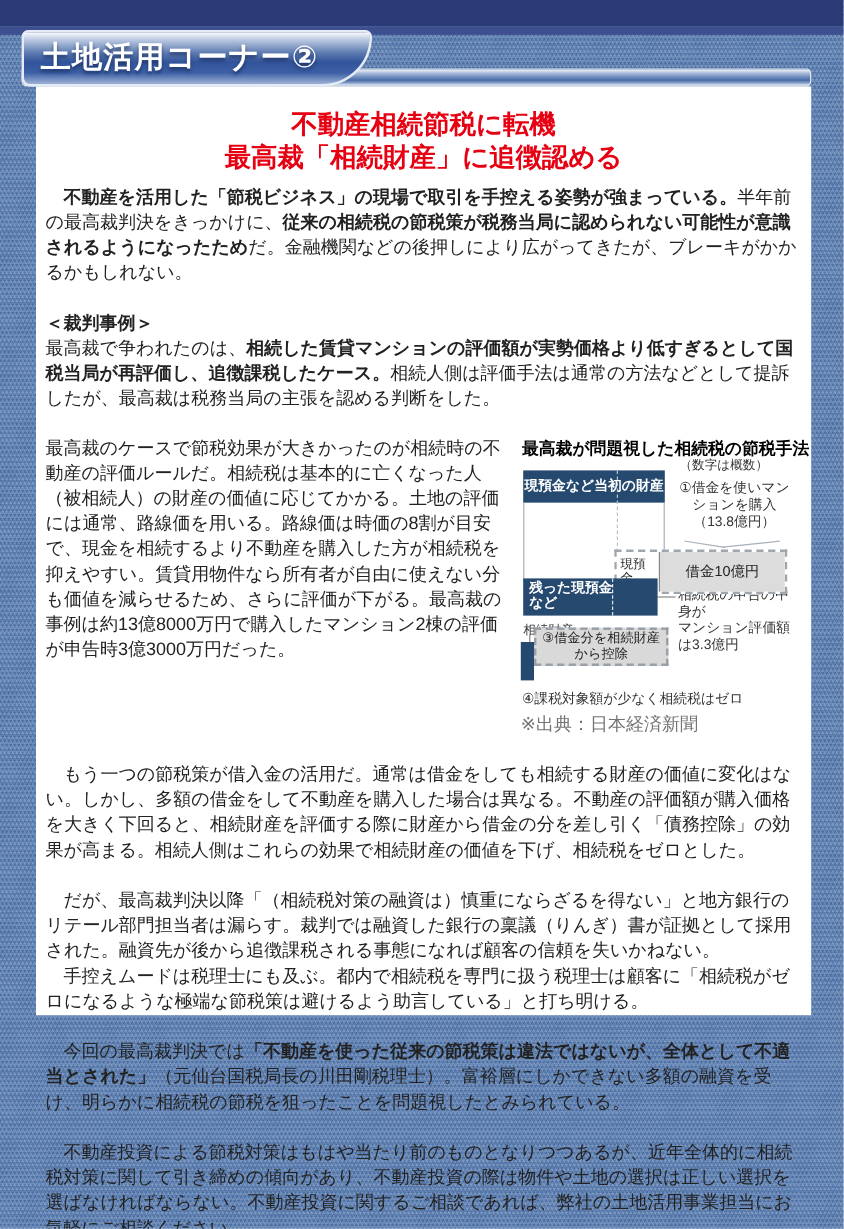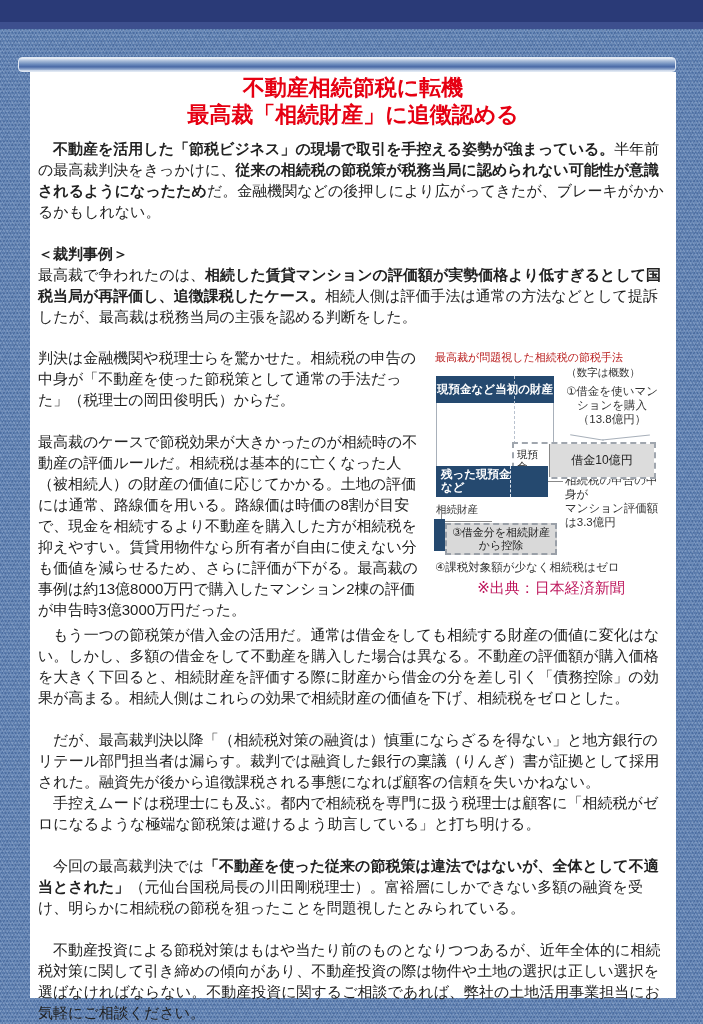--- a/index.html
+++ b/index.html
@@ -21,37 +21,37 @@
     background:linear-gradient(180deg,#f0f4fa 0%,#aabdd9 22%,#6d8cbd 48%,#4a6aa6 68%,#93aacf 88%,#e9eef6 100%);
     border:1px solid #dfe7f2;border-radius:4px;box-sizing:border-box;}
   .header-tab{position:absolute;left:18px;top:25px;width:292px;height:47px;z-index:2;
     background:linear-gradient(180deg,#fbfcfe 0%,#c3d0e6 12%,#5c7ab0 40%,#32549b 58%,#3c5fa5 78%,#9db1d6 100%);
     border:2px solid #e6ecf5;border-radius:6px 6px 46px 8px;box-sizing:border-box;
     display:flex;align-items:center;}
   .header-tab .tab-label{
     padding:0 0 2px 14px;color:#fff;font-weight:bold;font-size:25px;letter-spacing:1px;
     text-shadow:0 2px 3px rgba(18,35,80,0.65);white-space:nowrap;}
 
-  .content{position:absolute;left:30px;top:72px;width:646px;height:926px;background:#ffffff;
-    box-sizing:border-box;padding:0 8px 0 8px;color:#222;font-size:15px;line-height:21px;z-index:1;}
+  .content{position:absolute;left:30px;top:72px;width:646px;height:774px;background:#ffffff;
+    box-sizing:border-box;padding:16px 8px 0 8px;color:#222;font-size:15px;line-height:21px;z-index:1;}
 
   .article-title{margin:2px 0 10px 0;text-align:center;color:#e60012;font-weight:bold;
     font-size:22px;line-height:27px;}
   p{margin:0;}
   .seg-bold{font-weight:bold;}
   .gap{margin-top:21px;}
   .case-heading{font-weight:bold;margin-top:21px;}
 
   .twocol{display:flex;margin-top:20px;}
   .leftcol{flex:1;padding-right:6px;}
   .leftcol p + p{margin-top:21px;}
 
   .diagram{flex:none;position:relative;width:234px;height:268px;color:#333;}
   .diagram .abs{position:absolute;}
-  .dg-title{left:1px;top:0;font-size:11px;font-weight:normal;white-space:nowrap;color:#b91c1c;}
+  .dg-title{left:1px;top:0;font-size:14px;font-weight:bold;white-space:nowrap;color:#000000;}
   .dg-note{top:15px;right:28px;font-size:10.5px;}
   .navy{background:#25496f;color:#fff;font-weight:bold;}
   .dg-box1{left:2px;top:29px;width:118px;height:27px;font-size:11.5px;
     display:flex;align-items:center;justify-content:center;}
   .dg-white{left:2px;top:56px;width:118px;height:66px;border:1px solid #a8b0ba;border-top:none;
     background:#fff;box-sizing:border-box;}
   .dg-vdash{left:80px;top:29px;height:93px;width:0;border-left:1px dashed #b9c2cf;z-index:3;}
   .dg-step1{left:126px;top:37px;width:104px;text-align:center;font-size:11.5px;line-height:14px;
     white-space:pre-line;}
   .dg-chevL{left:136px;top:90px;width:34px;border-top:1px solid #a8b0ba;transform:rotate(9deg);}
@@ -65,51 +65,53 @@
   .dg-diag{left:114px;top:114px;width:108px;border-top:1px solid #a8b0ba;
     transform:rotate(-3.5deg);transform-origin:left top;}
   .dg-box2{left:2px;top:119px;width:112px;height:31px;font-size:11.5px;line-height:13px;
     padding:2px 0 0 5px;box-sizing:border-box;white-space:pre-line;z-index:5;}
   .dg-vdash2{left:76px;top:119px;height:31px;width:0;border-left:1px dashed #dfe5ee;z-index:6;}
   .dg-conn2{left:114px;top:134px;width:15px;border-top:1px solid #888;}
   .dg-step2{left:131px;top:126px;width:103px;font-size:11.5px;line-height:14px;white-space:pre-line;}
   .dg-estate{left:2px;top:152px;font-size:10.5px;border-bottom:1px solid #888;padding:0 14px 1px 0;}
   .dg-tick{left:7px;top:166px;height:7px;width:0;border-left:1px solid #888;}
   .dg-box3navy{left:0;top:172px;width:11px;height:32px;}
-  .dg-box3{left:11px;top:176px;width:112px;height:32px;background:#d9d9d9;border:2px dashed #9aa0a8;
+  .dg-box3{left:11px;top:160px;width:112px;height:32px;background:#d9d9d9;border:2px dashed #9aa0a8;
     box-sizing:border-box;display:flex;align-items:center;justify-content:center;text-align:center;
     font-size:11px;line-height:13px;color:#222;white-space:pre-line;}
   .dg-step4{left:1px;top:210px;font-size:11.5px;white-space:nowrap;}
-  .dg-source{left:0;top:230px;width:100%;text-align:center;font-size:15px;color:#be185d;}
+  .dg-source{left:0;top:230px;width:100%;text-align:left;font-size:15px;color:#737373;}
 
   .body-text p.first{margin-top:4px;}
 </style>
 </head>
 <body>
 
 <div id="frame">
   <div class="top-band"></div>
   <div class="top-band2"></div>
 
   <div class="header-strip"></div>
+  <div class="header-tab">
+    <span class="tab-label">土地活用コーナー②</span>
+  </div>
 
   <div class="content">
     <div class="article-title">
       <div>不動産相続節税に転機</div>
       <div>最高裁「相続財産」に追徴認める</div>
     </div>
 
     <p><span class="seg-bold">　不動産を活用した「節税ビジネス」の現場で取引を手控える姿勢が強まっている。</span><span>半年前の最高裁判決をきっかけに、</span><span class="seg-bold">従来の相続税の節税策が税務当局に認められない可能性が意識されるようになったため</span><span>だ。金融機関などの後押しにより広がってきたが、ブレーキがかかるかもしれない。</span></p>
 
     <p class="case-heading">＜裁判事例＞</p>
     <p><span> 最高裁で争われたのは、</span><span class="seg-bold">相続した賃貸マンションの評価額が実勢価格より低すぎるとして国税当局が再評価し、追徴課税したケース。</span><span>相続人側は評価手法は通常の方法などとして提訴したが、最高裁は税務当局の主張を認める判断をした。</span></p>
 
     <div class="twocol">
       <div class="leftcol">
-        <p> 判決は金融機関や税理士らを驚かせた。相続税の申告の中身が「不動産を使った節税策として通常の手法だった」（税理士の岡田俊明氏）からだ。</p>
         <p> 最高裁のケースで節税効果が大きかったのが相続時の不動産の評価ルールだ。相続税は基本的に亡くなった人（被相続人）の財産の価値に応じてかかる。土地の評価には通常、路線価を用いる。路線価は時価の8割が目安で、現金を相続するより不動産を購入した方が相続税を抑えやすい。賃貸用物件なら所有者が自由に使えない分も価値を減らせるため、さらに評価が下がる。最高裁の事例は約13億8000万円で購入したマンション2棟の評価が申告時3億3000万円だった。</p>
       </div>
 
       <div class="diagram">
         <div class="abs dg-title">最高裁が問題視した相続税の節税手法</div>
         <div class="abs dg-note">（数字は概数）</div>
 
         <div class="abs dg-box1 navy">現預金など当初の財産</div>
         <div class="abs dg-white"></div>
         <div class="abs dg-vdash"></div>

